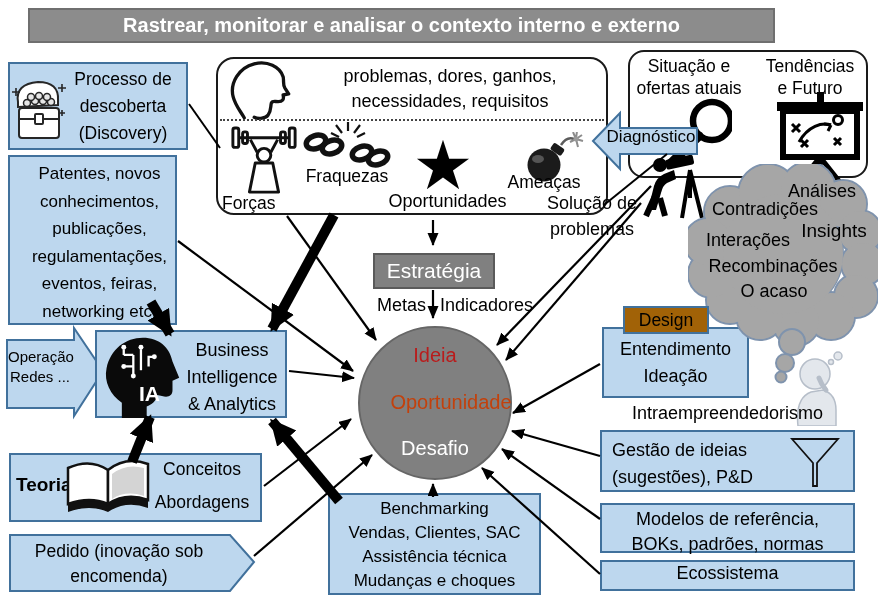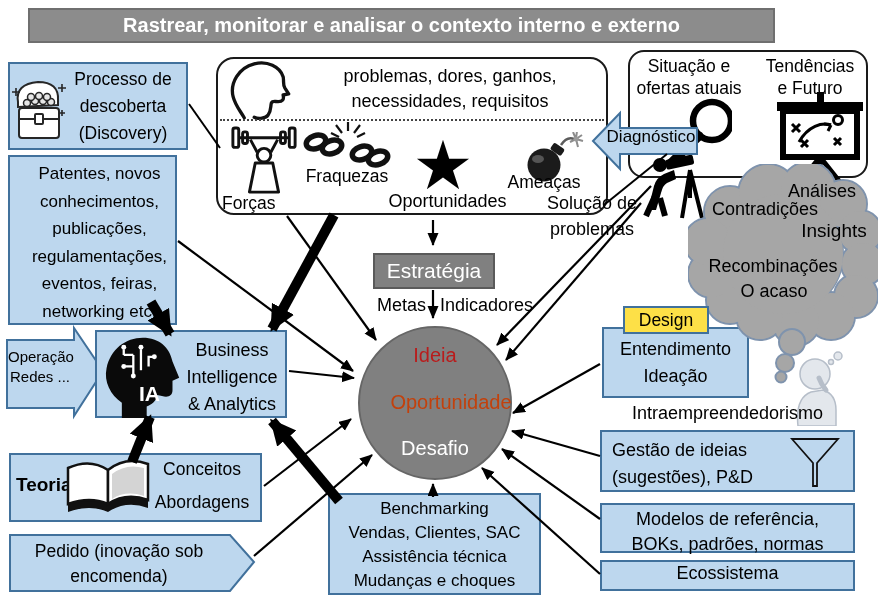--- a/index.html
+++ b/index.html
@@ -183,20 +183,21 @@
     </g>
     <g fill="#a6a6a6" stroke="#7f93ad" stroke-width="2">
       <circle cx="104" cy="178" r="13"></circle>
         <circle cx="97" cy="199" r="9"></circle>
         <circle cx="93" cy="213" r="5.5"></circle>
     </g>
   </svg>
   <div class="abs lbl z4" style="left:772px;top:181px;width:100px;font-size:18px;text-align:center;">Análises</div>
   <div class="abs lbl z4" style="left:702px;top:199px;width:126px;font-size:18px;text-align:center;">Contradições</div>
   <div class="abs lbl z4" style="left:793px;top:219px;width:82px;font-size:19px;text-align:center;">Insights</div>
+  <div class="abs lbl z4" style="left:698px;top:230px;width:100px;font-size:18px;text-align:center;">Interações</div>
   <div class="abs lbl z4" style="left:702px;top:256px;width:142px;font-size:18px;text-align:center;">Recombinações</div>
   <div class="abs lbl z4" style="left:728px;top:281px;width:92px;font-size:18px;text-align:center;">O acaso</div>
 
   <svg class="abs z3" style="left:788px;top:348px;" width="62" height="78" viewBox="0 0 62 78">
     <g fill="#e3e7ec" stroke="#b6bec9" stroke-width="1.5">
       <circle cx="50" cy="8" r="4"></circle>
         <circle cx="43" cy="14" r="2.5"></circle>
       <circle cx="27" cy="26" r="15"></circle>
       <path d="M10,78 Q7,50 23,44 L35,42 Q48,46 48,62 L48,78 Z"></path>
       <path d="M38,42 Q33,36 31,30" fill="none" stroke-width="5" stroke-linecap="round"></path>
@@ -263,21 +264,21 @@
 
   <div class="abs bluebox z2" style="left:328px;top:493px;width:213px;height:102px;"></div>
   <div class="abs ml ctr lbl z3" style="left:328px;top:497px;width:213px;font-size:17px;line-height:24px;">Benchmarking
 Vendas, Clientes, SAC
 Assistência técnica
 Mudanças e choques</div>
 
   <div class="abs bluebox z2" style="left:602px;top:327px;width:147px;height:71px;"></div>
   <div class="abs ml ctr lbl z3" style="left:602px;top:336px;width:147px;font-size:18px;line-height:27px;">Entendimento
 Ideação</div>
-  <div class="abs ctr z5" style="left:623px;top:306px;width:86px;height:28px;background:#fde047;border:2px solid #41719c;
+  <div class="abs ctr z5" style="left:623px;top:306px;width:86px;height:28px;background:#a16207;border:2px solid #41719c;
               font-size:17.5px;line-height:24px;">Design</div>
   <div class="abs ctr lbl z4" style="left:600px;top:403px;width:255px;font-size:18px;">Intraempreendedorismo</div>
 
   <div class="abs bluebox z2" style="left:600px;top:430px;width:255px;height:62px;"></div>
   <div class="abs ml lbl z3" style="left:612px;top:437px;width:180px;font-size:18px;line-height:27px;">Gestão de ideias
 (sugestões), P&amp;D</div>
   <svg class="abs z3" style="left:790px;top:436px;" width="52" height="54" viewBox="0 0 52 54">
     <path d="M2,3 L48,3 L27,27 L27,50 L23,50 L23,27 Z" fill="none" stroke="#111" stroke-width="1.8"></path>
   </svg>
 

